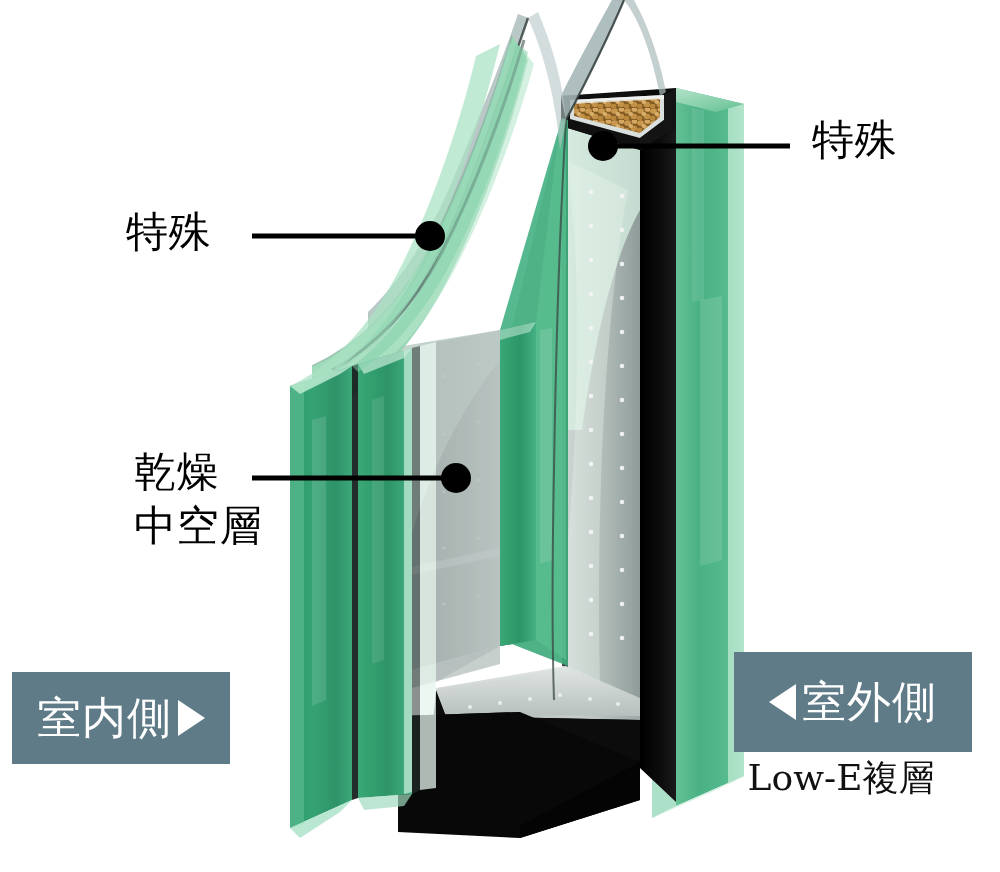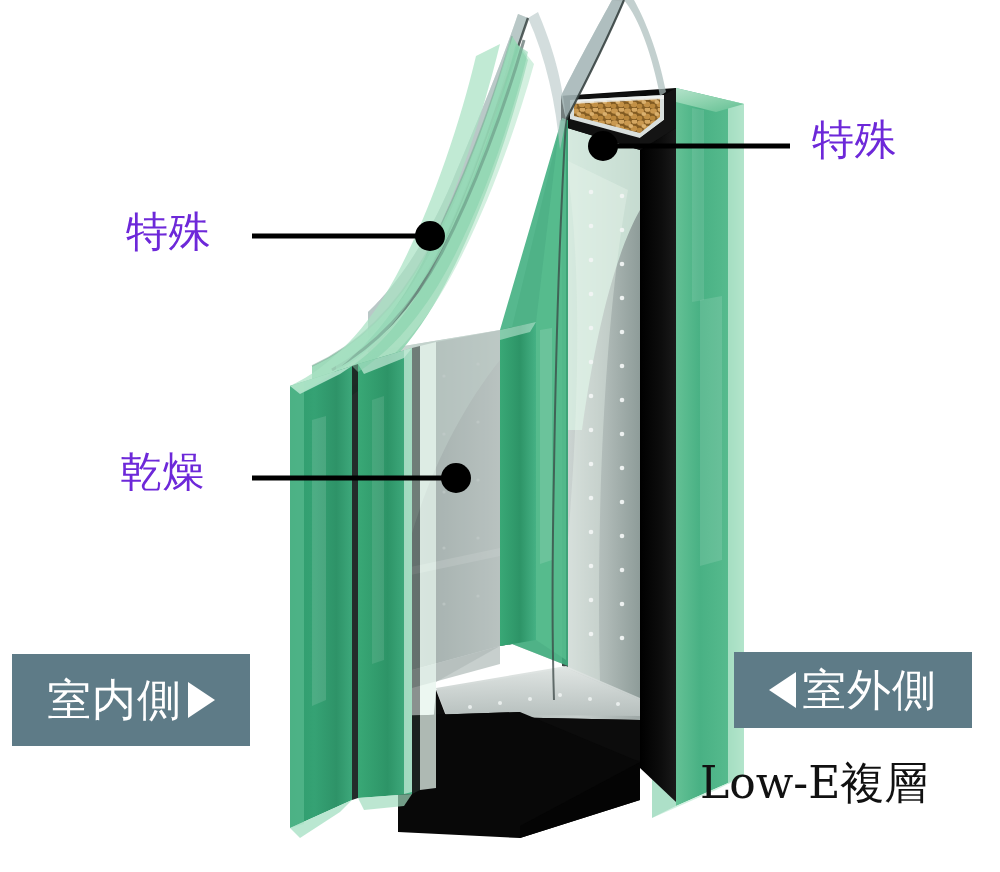--- a/index.html
+++ b/index.html
@@ -7,21 +7,21 @@
     width:1000px;height:872px;position:relative;overflow:hidden;
     font-family:"Liberation Sans","DejaVu Sans",sans-serif;
   }
   #stage{position:absolute;inset:0;width:1000px;height:872px;}
   svg#diagram{position:absolute;left:0;top:0;width:1000px;height:872px;}
 
   
   .callout{
     position:absolute;
     font-family:"DejaVu Serif","Liberation Serif",serif;
-    color:#6d28d9;
+    color:#000000;
     font-size:42px;
     line-height:1.28;
     white-space:nowrap;
     letter-spacing:0.02em;
   }
   .callout .ln{display:block;}
   .callout.right{text-align:left;}
 
   
   .badge{
@@ -44,24 +44,24 @@
     border-top:18px solid transparent;
     border-bottom:18px solid transparent;
   }
   .tri.r{border-left:27px solid #ffffff;margin-left:6px;}
   .tri.l{border-right:27px solid #ffffff;margin-right:6px;}
 
   
   .caption{
     position:absolute;
     font-family:"DejaVu Serif","Liberation Serif",serif;
-    font-size:44px;
+    font-size:36px;
     line-height:1.22;
     color:#111111;
-    text-align:left;
+    text-align:center;
     white-space:nowrap;
   }
   .caption .ln{display:block;}
 </style>
 </head>
 <body>
 
 <div id="stage">
 
   <svg id="diagram" viewBox="0 0 1000 872">
@@ -383,34 +383,35 @@
 
       <line x1="603" y1="146" x2="790" y2="146" stroke="#000000" stroke-width="5"></line>
       <circle cx="603" cy="146" r="15" fill="#000000"></circle>
     </g>
   </svg>
 
   <div class="callout" style="left:126px;top:205px;">
     <span class="ln">特殊</span>
   </div>
 
-  <div class="callout" style="left:120px;top:445px;">
+  <div class="callout" style="left:134px;top:445px;">
     <span class="ln">乾燥</span>
+    <span class="ln">中空層</span>
   </div>
 
   <div class="callout right" style="left:812px;top:113px;">
     <span class="ln">特殊</span>
   </div>
 
-  <div class="badge" style="left:12px;top:654px;width:238px;height:92px;">
+  <div class="badge" style="left:12px;top:672px;width:218px;height:92px;">
     <span class="txt">室内側</span>
     <span class="tri r"></span>
   </div>
 
-  <div class="badge" style="left:734px;top:652px;width:238px;height:76px;">
+  <div class="badge" style="left:734px;top:652px;width:238px;height:100px;">
     <span class="tri l"></span>
     <span class="txt">室外側</span>
   </div>
 
   <div class="caption" style="left:700px;top:756px;width:282px;">
     <span class="ln">Low-E複層</span>
   </div>
 
 </div>
 

